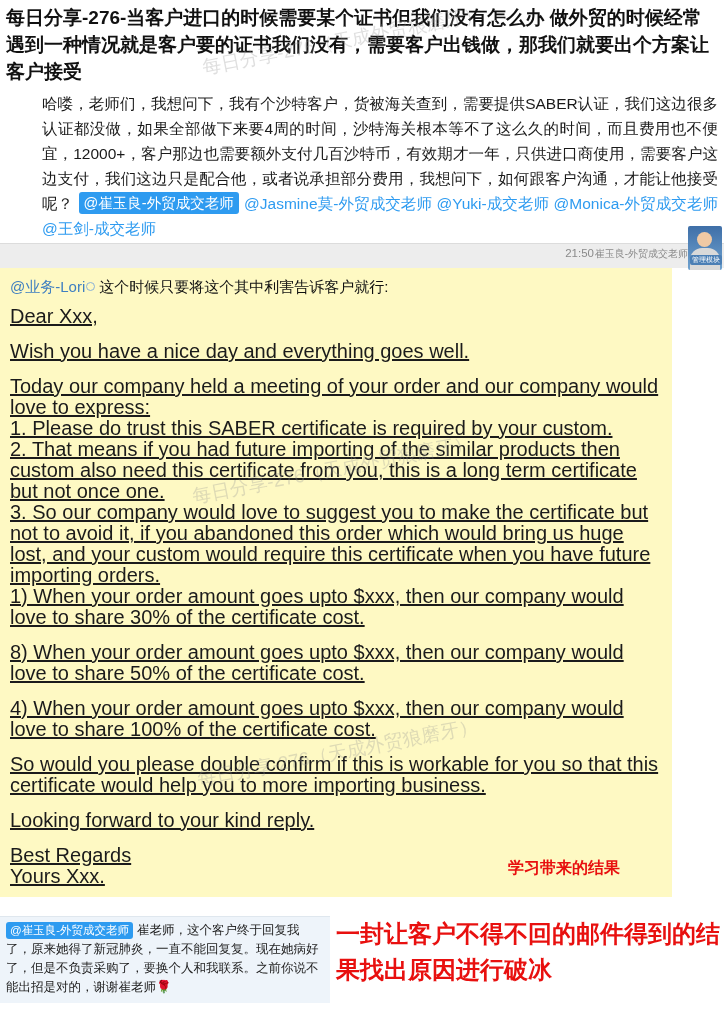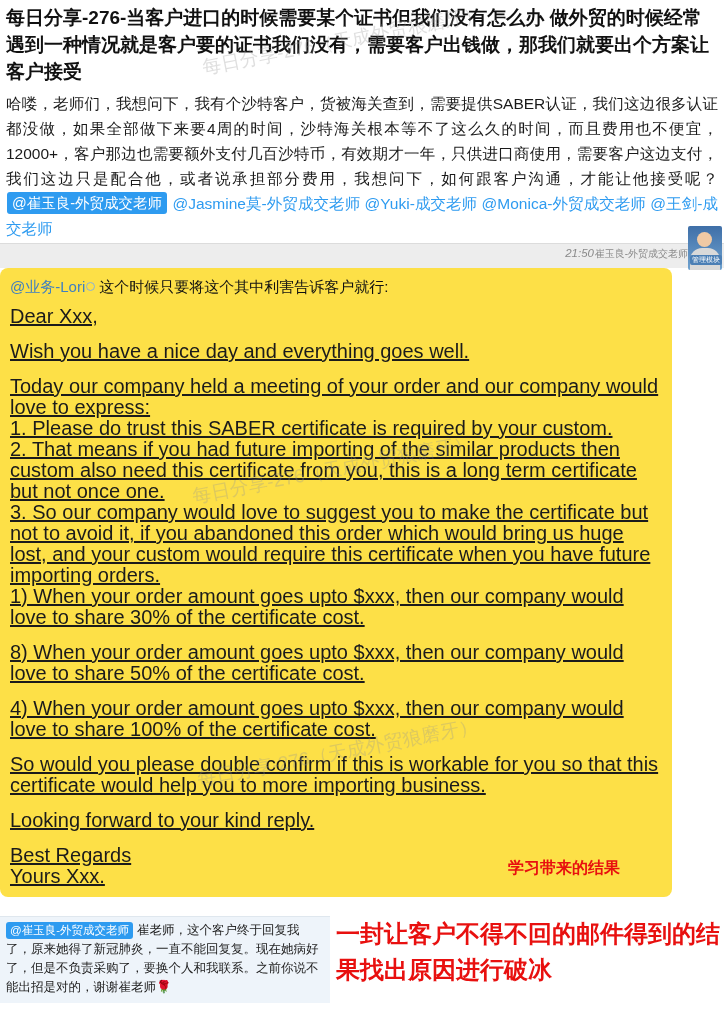--- a/index.html
+++ b/index.html
@@ -33,20 +33,21 @@
     letter-spacing: 0px;
   }
 
   
   .intro {
     padding: 4px 6px 0 6px;
     font-size: 15.5px;
     line-height: 25px;
     color: #1a1a1a;
     text-align: justify;
+    margin-left: 36px;
   }
   .mention-chip {
     display: inline-block;
     background: #2e9bf0;
     color: #ffffff;
     border-radius: 3px;
     padding: 1px 5px;
     font-size: 14.5px;
     line-height: 20px;
     margin: 0 1px;
@@ -63,21 +64,20 @@
     background: #ededed;
     border-top: 1px solid #dcdcdc;
     margin-top: 2px;
   }
   .strip-time {
     position: absolute;
     right: 130px;
     top: 3px;
     font-size: 11.5px;
     color: #8a8a8a;
-    font-style: italic;
   }
   .strip-name {
     position: absolute;
     right: 36px;
     top: 3px;
     font-size: 10px;
     color: #8a8a8a;
   }
   .strip-avatar {
     position: absolute;
@@ -116,25 +116,24 @@
     background: #4b7fb5;
     padding: 0 2px;
     border-radius: 2px;
     line-height: 10px;
   }
 
   
   .bubble {
     position: relative;
     margin: 0;
-    background: #fde047;
+    background: #fef9c3;
     width: 672px;
     padding: 8px 10px 10px 10px;
     box-sizing: border-box;
-    border-radius: 8px;
   }
   .bubble-lead {
     font-size: 15px;
     line-height: 22px;
     margin-bottom: 8px;
   }
   .bubble-lead .who {
     color: #3f7fc1;
   }
   .bubble-lead .who-ring {

